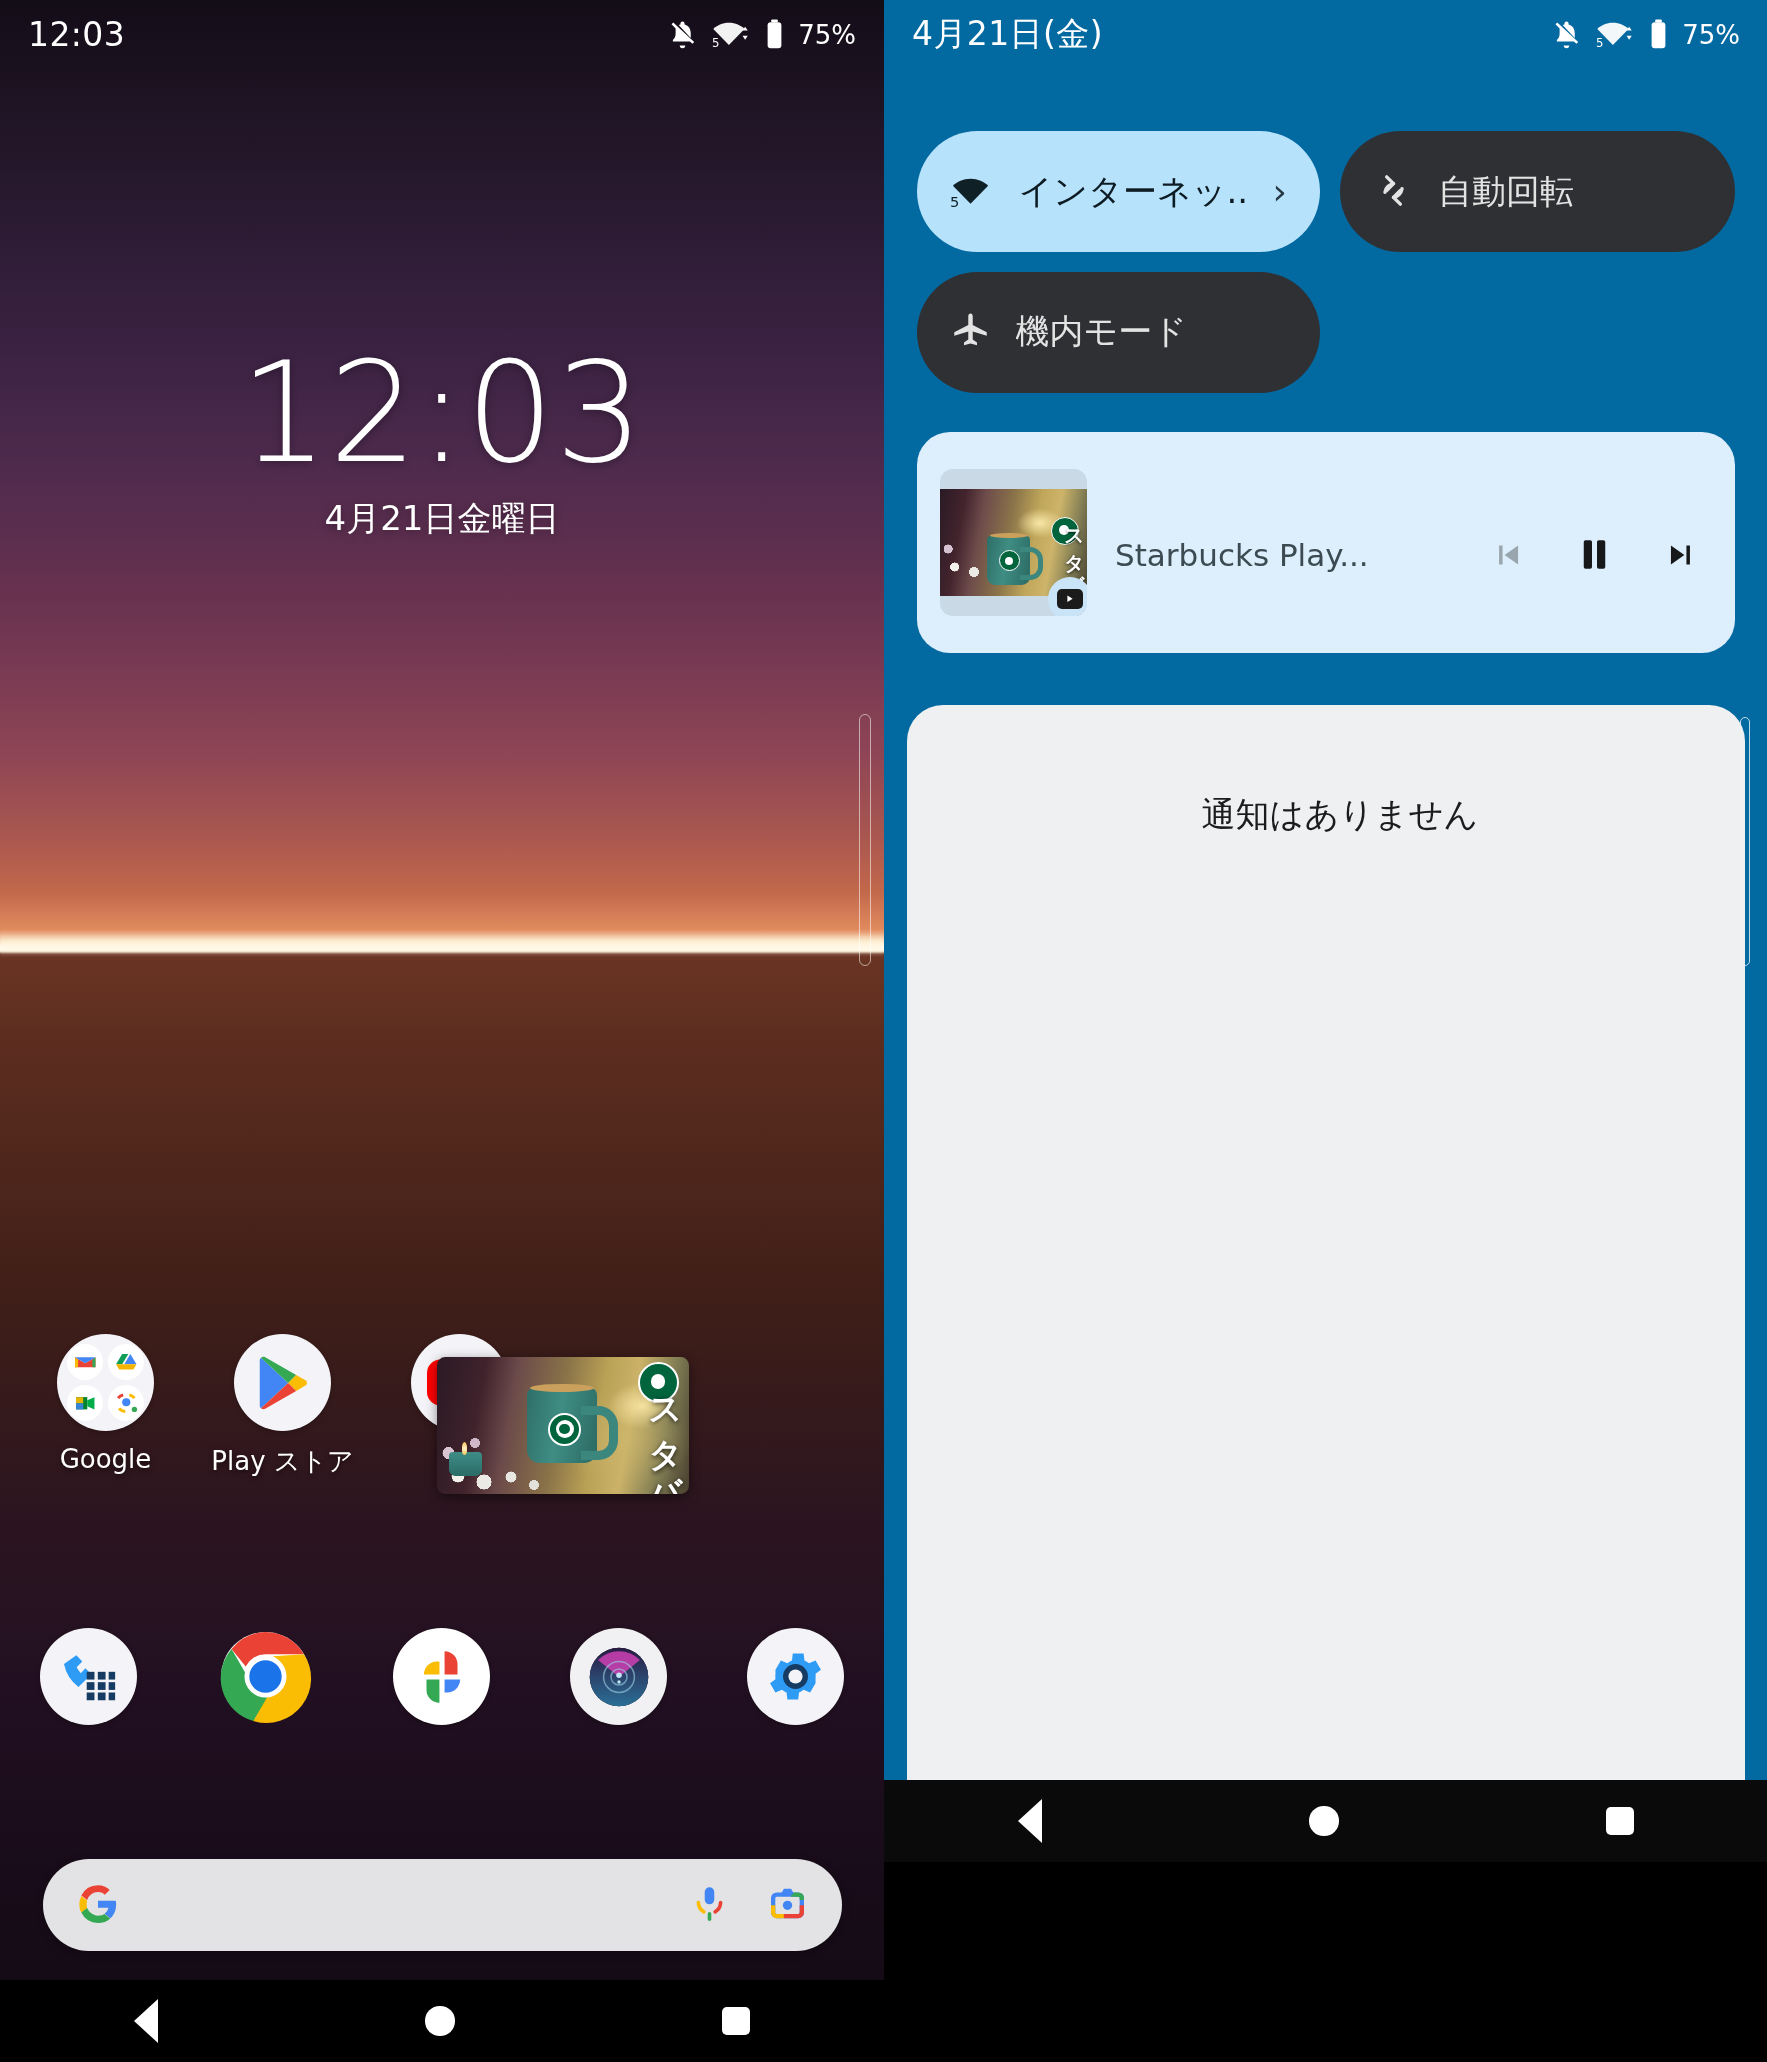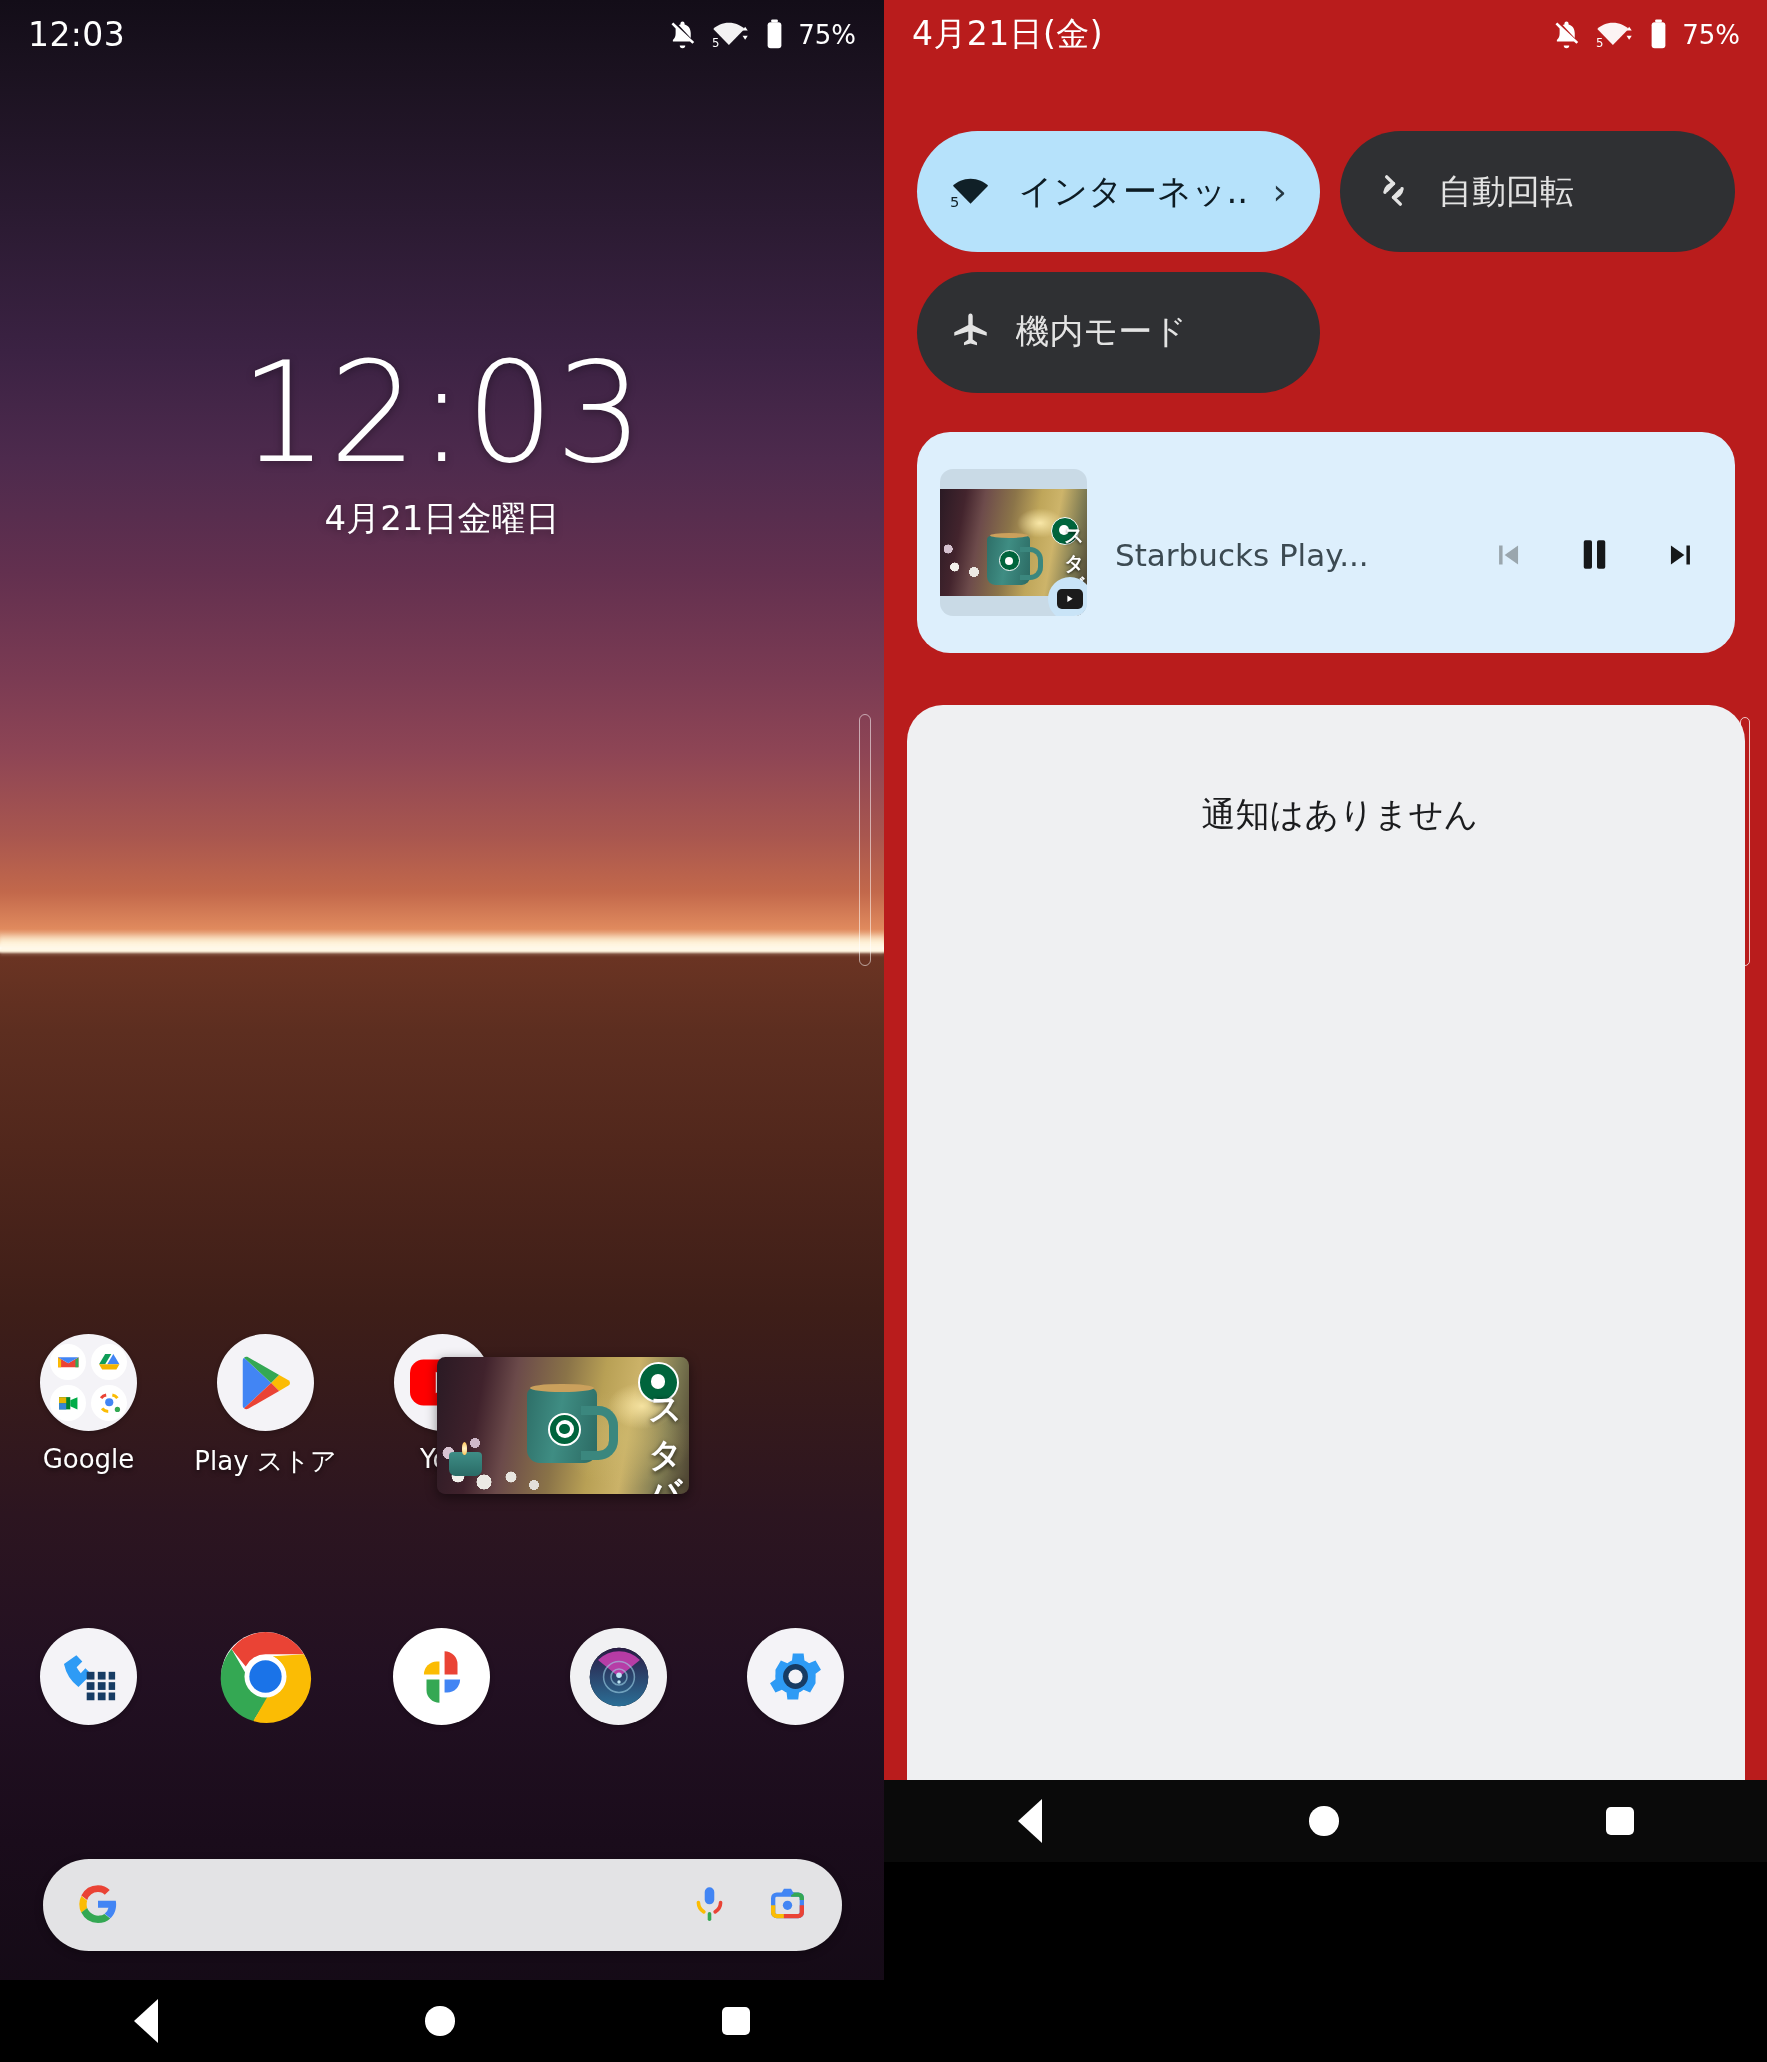--- a/index.html
+++ b/index.html
@@ -38,21 +38,21 @@
     color:#fff; text-shadow:0 1.6px 8.2px rgba(0,0,0,.35); }
   .clock-time { font-size:139px; font-weight:300; line-height:1; letter-spacing:0.8px;
     font-family:"DejaVu Sans","Liberation Sans",sans-serif; }
   .clock-date { font-size:34px; margin-top:13px; font-weight:400; }
 
   
   .page-indicator { position:absolute; left:859px; top:714px; width:11.5px; height:252px;
     border:1.6px solid rgba(255,255,255,.55); border-radius:6.5px; z-index:12; }
 
   
-  .app-row { position:absolute; left:0; width:884px; display:flex; z-index:10; }
+  .app-row { position:absolute; left:17px; width:884px; display:flex; z-index:10; }
   .app-row.row1 { top:1334px; }
   .app-cell { width:177px; display:flex; flex-direction:column; align-items:center; }
   .icon-circle { width:97px; height:97px; border-radius:50%; background:#f4f3f7;
     display:flex; align-items:center; justify-content:center; position:relative; overflow:hidden;
     box-shadow:0 1.6px 4.9px rgba(0,0,0,.25); }
   .app-label { margin-top:13px; color:#fff; font-size:26px; white-space:nowrap;
     text-shadow:0 1.6px 4.9px rgba(0,0,0,.6); }
 
   
   .folder { display:grid; grid-template-columns:1fr 1fr; grid-template-rows:1fr 1fr;
@@ -114,21 +114,21 @@
   
   .navbar { position:absolute; left:0; bottom:0; width:884px; height:82px;
     display:flex; align-items:center; justify-content:space-around; z-index:20; background:#000; }
   .navbar.right-nav { background:#0a0a0a; }
   .nav-back { width:0;height:0;border-top:22px solid transparent;border-bottom:22px solid transparent;
     border-right:24.5px solid #fff; }
   .nav-home { width:29.5px;height:29.5px;border-radius:50%;background:#fff; }
   .nav-recent { width:28px;height:28px;border-radius:4.9px;background:#fff; }
 
   
-  .shade { position:relative; width:884px; height:1862px; background:#b91c1c; overflow:hidden; }
+  .shade { position:relative; width:884px; height:1862px; background:#0369a1; overflow:hidden; }
   .qs-tiles { position:absolute; top:131px; left:33px; width:818px;
     display:grid; grid-template-columns:1fr 1fr; gap:19.6px; }
   .tile { height:121px; border-radius:61px; background:#2f3033;
     display:flex; align-items:center; padding:0 33px; gap:24.5px; color:#e3e3e3; }
   .tile.active { background:#b6e2fb; color:#0d1b23; }
   .tile-label { font-size:34px; white-space:nowrap; overflow:hidden; }
   .tile-chevron { margin-left:auto; font-size:36px; opacity:.85; }
 
   
   .media { position:absolute; top:432px; left:33px; width:818px; height:221px;

